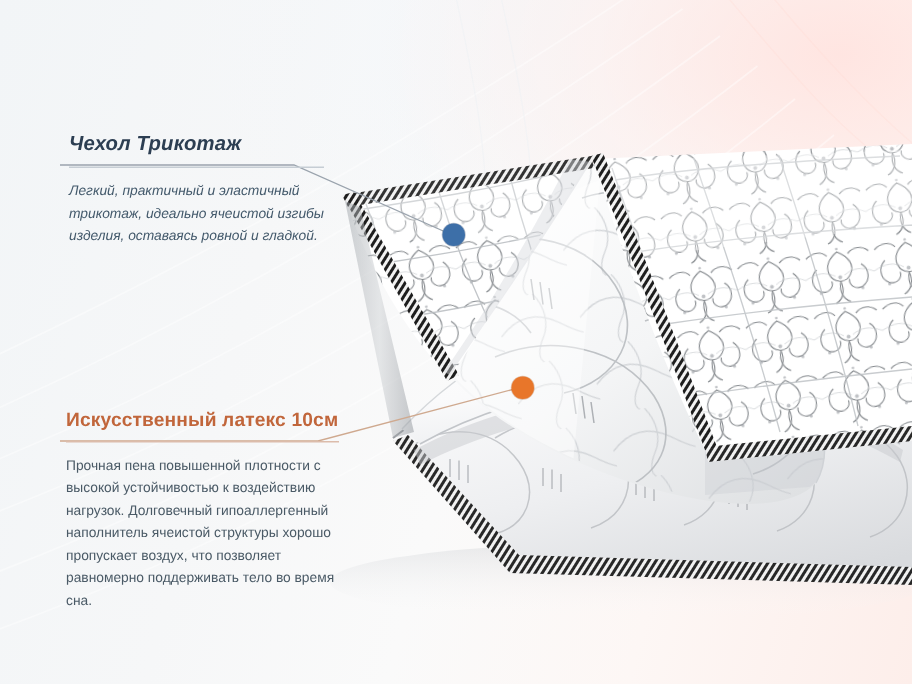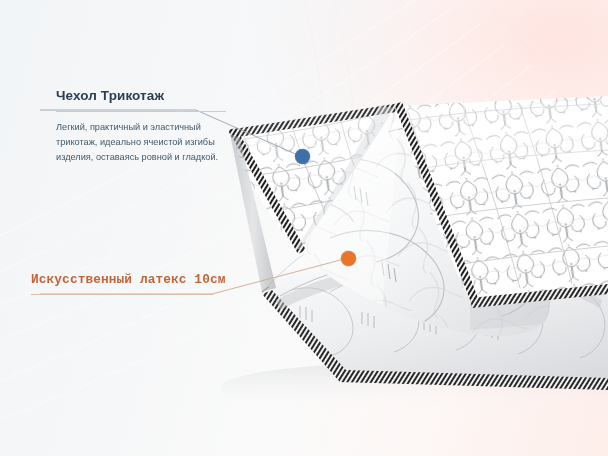--- a/index.html
+++ b/index.html
@@ -15,22 +15,22 @@
       radial-gradient(ellipse 70% 60% at 92% 8%, rgba(255,228,224,0.95) 0%, rgba(255,238,235,0.55) 38%, rgba(255,255,255,0) 72%),
       radial-gradient(ellipse 60% 70% at 58% 2%, rgba(244,247,250,0.9) 0%, rgba(250,251,253,0) 65%),
       linear-gradient(105deg, #f2f5f7 0%, #f6f7f8 30%, #fafafa 52%, #fdf7f5 74%, #fdeeea 100%);
     overflow: hidden;
   }
   
   .streaks { position: absolute; inset: 0; pointer-events: none; opacity: .55; }
 
   
   .block { position: absolute; }
-  .block.top  { left: 56px; top: 88px;  width: 170px; }
-  .block.bottom { left: 31px; top: 272px; width: 182px; font-family: Liberation Mono, monospace; }
+  .block.top  { left: 46px; top: 88px;  width: 170px; font-style: italic; }
+  .block.bottom { left: 44px; top: 272px; width: 182px; }
 
   .title {
     font-size: 13.5px;
     font-weight: 700;
     letter-spacing: .1px;
     line-height: 1.2;
     white-space: nowrap;
   }
   .title.navy   { color: #2c3e52; }
   .title.orange { color: #c1663b; font-size: 12.8px; }
@@ -297,18 +297,19 @@
 
   <div class="block top">
     <div class="title navy" style="color: rgb(44, 62, 82);">Чехол Трикотаж</div>
     <div class="rule" style="background: rgb(198, 205, 212);"></div>
     <div class="body">Легкий, практичный и эластичный трикотаж, идеально ячеистой изгибы изделия, оставаясь ровной и гладкой.</div>
   </div>
 
   <div class="block bottom">
     <div class="title orange" style="color: rgb(193, 102, 59);">Искусственный латекс 10см</div>
     <div class="rule orange" style="background: rgb(220, 188, 171);"></div>
+    <div class="body warm">Прочная пена повышенной плотности с высокой устойчивостью к воздействию нагрузок. Долговечный гипоаллергенный наполнитель ячеистой структуры хорошо пропускает воздух, что позволяет равномерно поддерживать тело во время сна.</div>
   </div>
 
   <div class="dot blue" style="background: rgb(61, 111, 168);"></div>
   <div class="dot orange" style="background: rgb(232, 118, 42);"></div>
 
 </div>
 
 </body></html>

